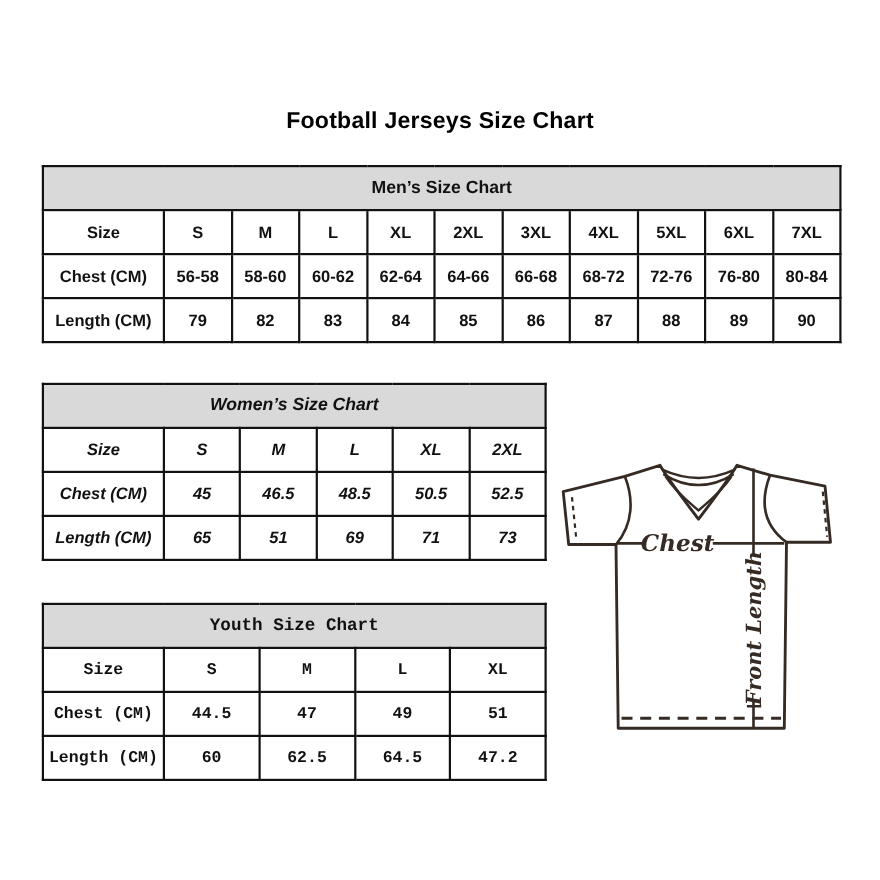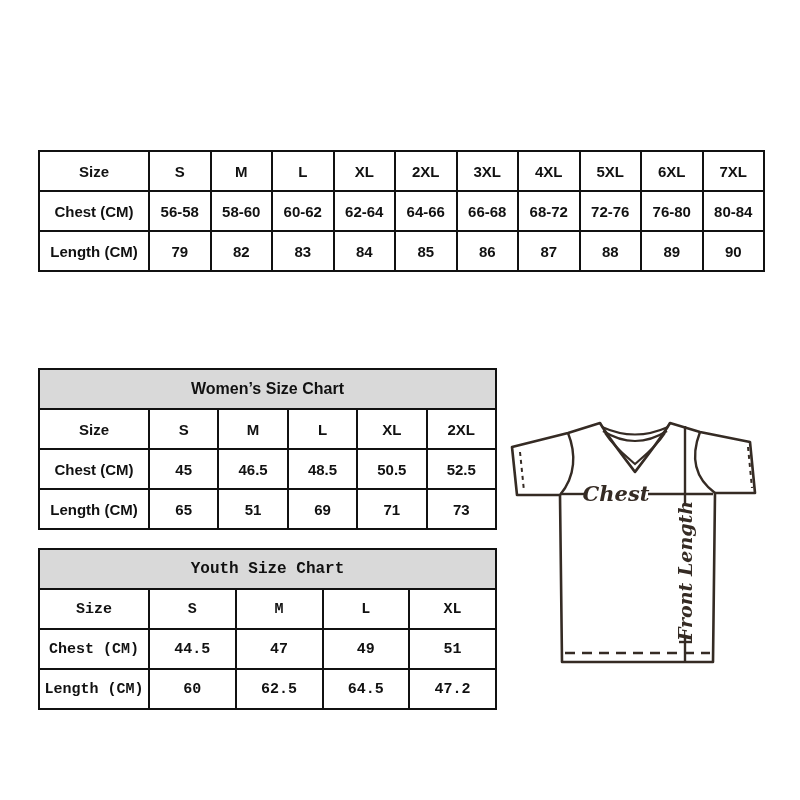--- a/index.html
+++ b/index.html
@@ -21,40 +21,44 @@
   }
   td{
     border:2px solid var(--border-color,#111);
     text-align:center;vertical-align:middle;
     font-weight:bold;font-size:15px;color:#111;
     padding:0;overflow:hidden;white-space:nowrap;
   }
   tr{height:40px;}
   td.band{background:var(--header-bg,#d9d9d9);font-size:16px;}
   #men-table{left:38px;top:150px;width:725px;}
-  #women-table{left:38px;top:368px;width:457px;}
+  #women-table{left:38px;top:348px;width:457px;font-style:italic;}
   #youth-table{left:38px;top:548px;width:457px;font-family:Liberation Mono, monospace;}
   .jersey-wrap{position:absolute;left:505px;top:408px;width:260px;height:262px;text-align:center;}
   .meas-label{
     font-family:"DejaVu Serif","Liberation Serif",serif;
     font-style:italic;font-weight:bold;fill:var(--line-color,#352b24);
   }
 </style>
 </head>
 <body>
 
 <div class="page">
 
+  <div class="title">Football Jerseys Size Chart</div>
 
   <table id="men-table">
     <colgroup>
       <col style="width:110px">
       <col span="10" style="width:61.5px">
     </colgroup>
   <tbody>
+        <tr>
+          <td class="band" colspan="11">Men’s Size Chart</td>
+        </tr>
         <tr>
           <td class="hd">Size</td>
           <td class="hd">S</td>
           <td class="hd">M</td>
           <td class="hd">L</td>
           <td class="hd">XL</td>
           <td class="hd">2XL</td>
           <td class="hd">3XL</td>
           <td class="hd">4XL</td>
           <td class="hd">5XL</td>

